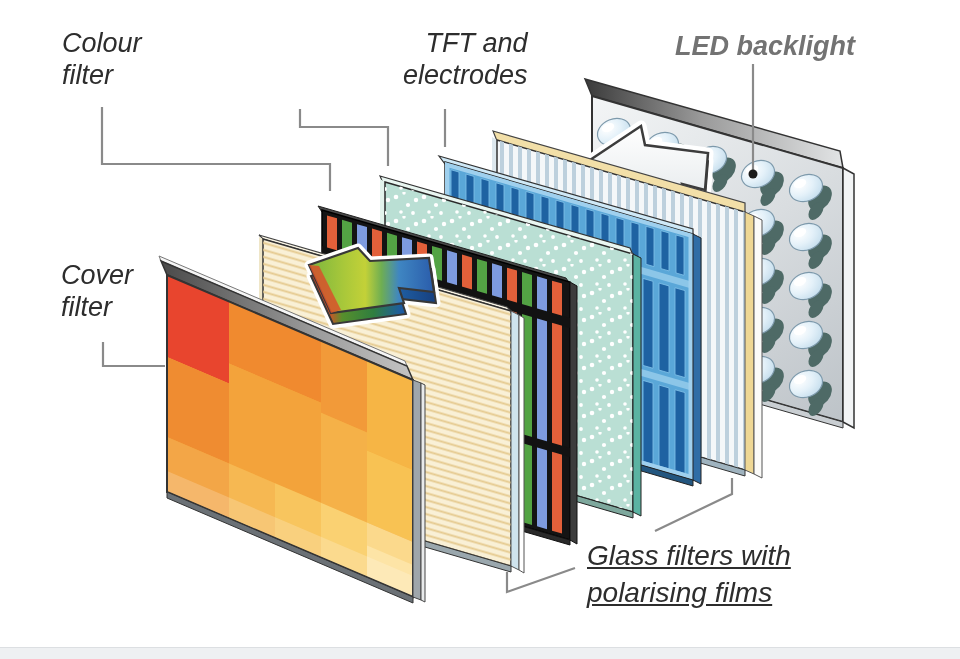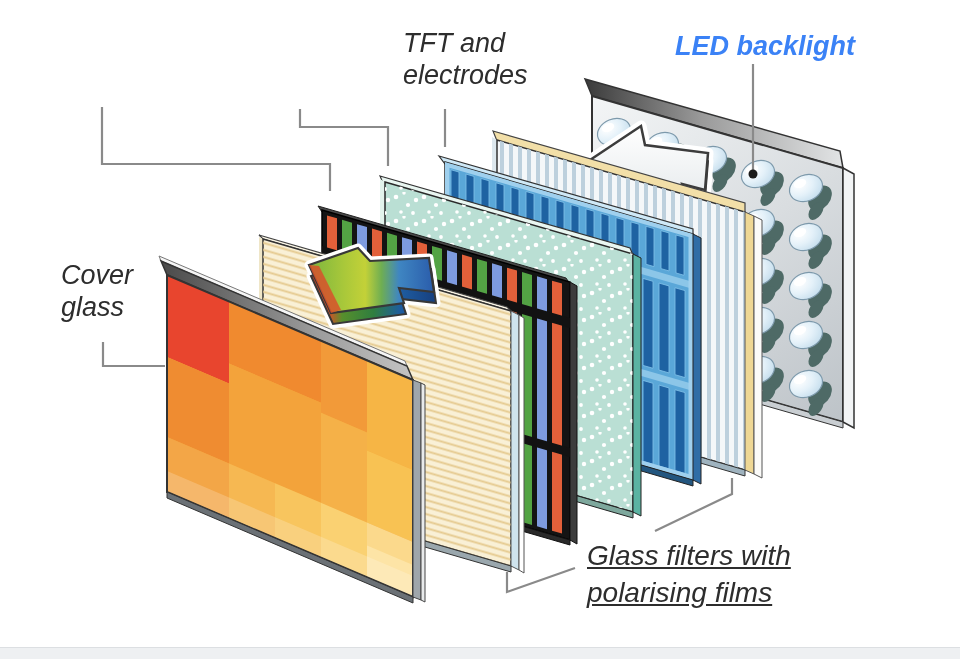--- a/index.html
+++ b/index.html
@@ -11,21 +11,21 @@
   .lbl{
     position:absolute;
     font-style:italic;
     font-size:27px;line-height:32px;
     color:#2d2d2d;
     white-space:pre-line;
     letter-spacing:0px;
   }
   .lbl-led{
     font-weight:bold;
-    color:#3b82f6;
+    color:#737373;
     font-size:27px;line-height:30px;
     white-space:nowrap;
   }
   .lbl-glass{font-size:28px;line-height:37px;}
   .bottom-strip{
     position:absolute;left:0;bottom:0;width:100%;height:11px;
     background:#eef0f2;border-top:1px solid #dcdfe2;
   }
 </style>
 </head>
@@ -310,22 +310,24 @@
     <path d="M300,109 V127 H388 V166"></path>
     <path d="M445,109 V147"></path>
     <path d="M753,64 V170"></path>
     <path d="M103,342 V366 H165"></path>
     <path d="M507,572 V592 L575,568"></path>
     <path d="M732,478 V494 L655,531"></path>
   </g>
   <circle cx="753" cy="174" r="4.5" fill="#1a1a1a"></circle>
 </svg>
 
-  <div class="lbl" style="left:403px;top:27px;">TFT and
+  <div class="lbl" style="left:62px;top:27px;">Colour
+filter</div>
+  <div class="lbl" style="left:403px;top:27px;text-align:right;">TFT and
 electrodes</div>
   <div class="lbl lbl-led" style="left:675px;top:31px;">LED backlight</div>
   <div class="lbl" style="left:61px;top:259px;">Cover
-glass</div>
+filter</div>
   <div class="lbl lbl-glass" style="left:587px;top:537px;text-decoration:underline;">Glass filters with
 polarising films</div>
 
   <div class="bottom-strip"></div>
 </div>
 
 </body></html>

